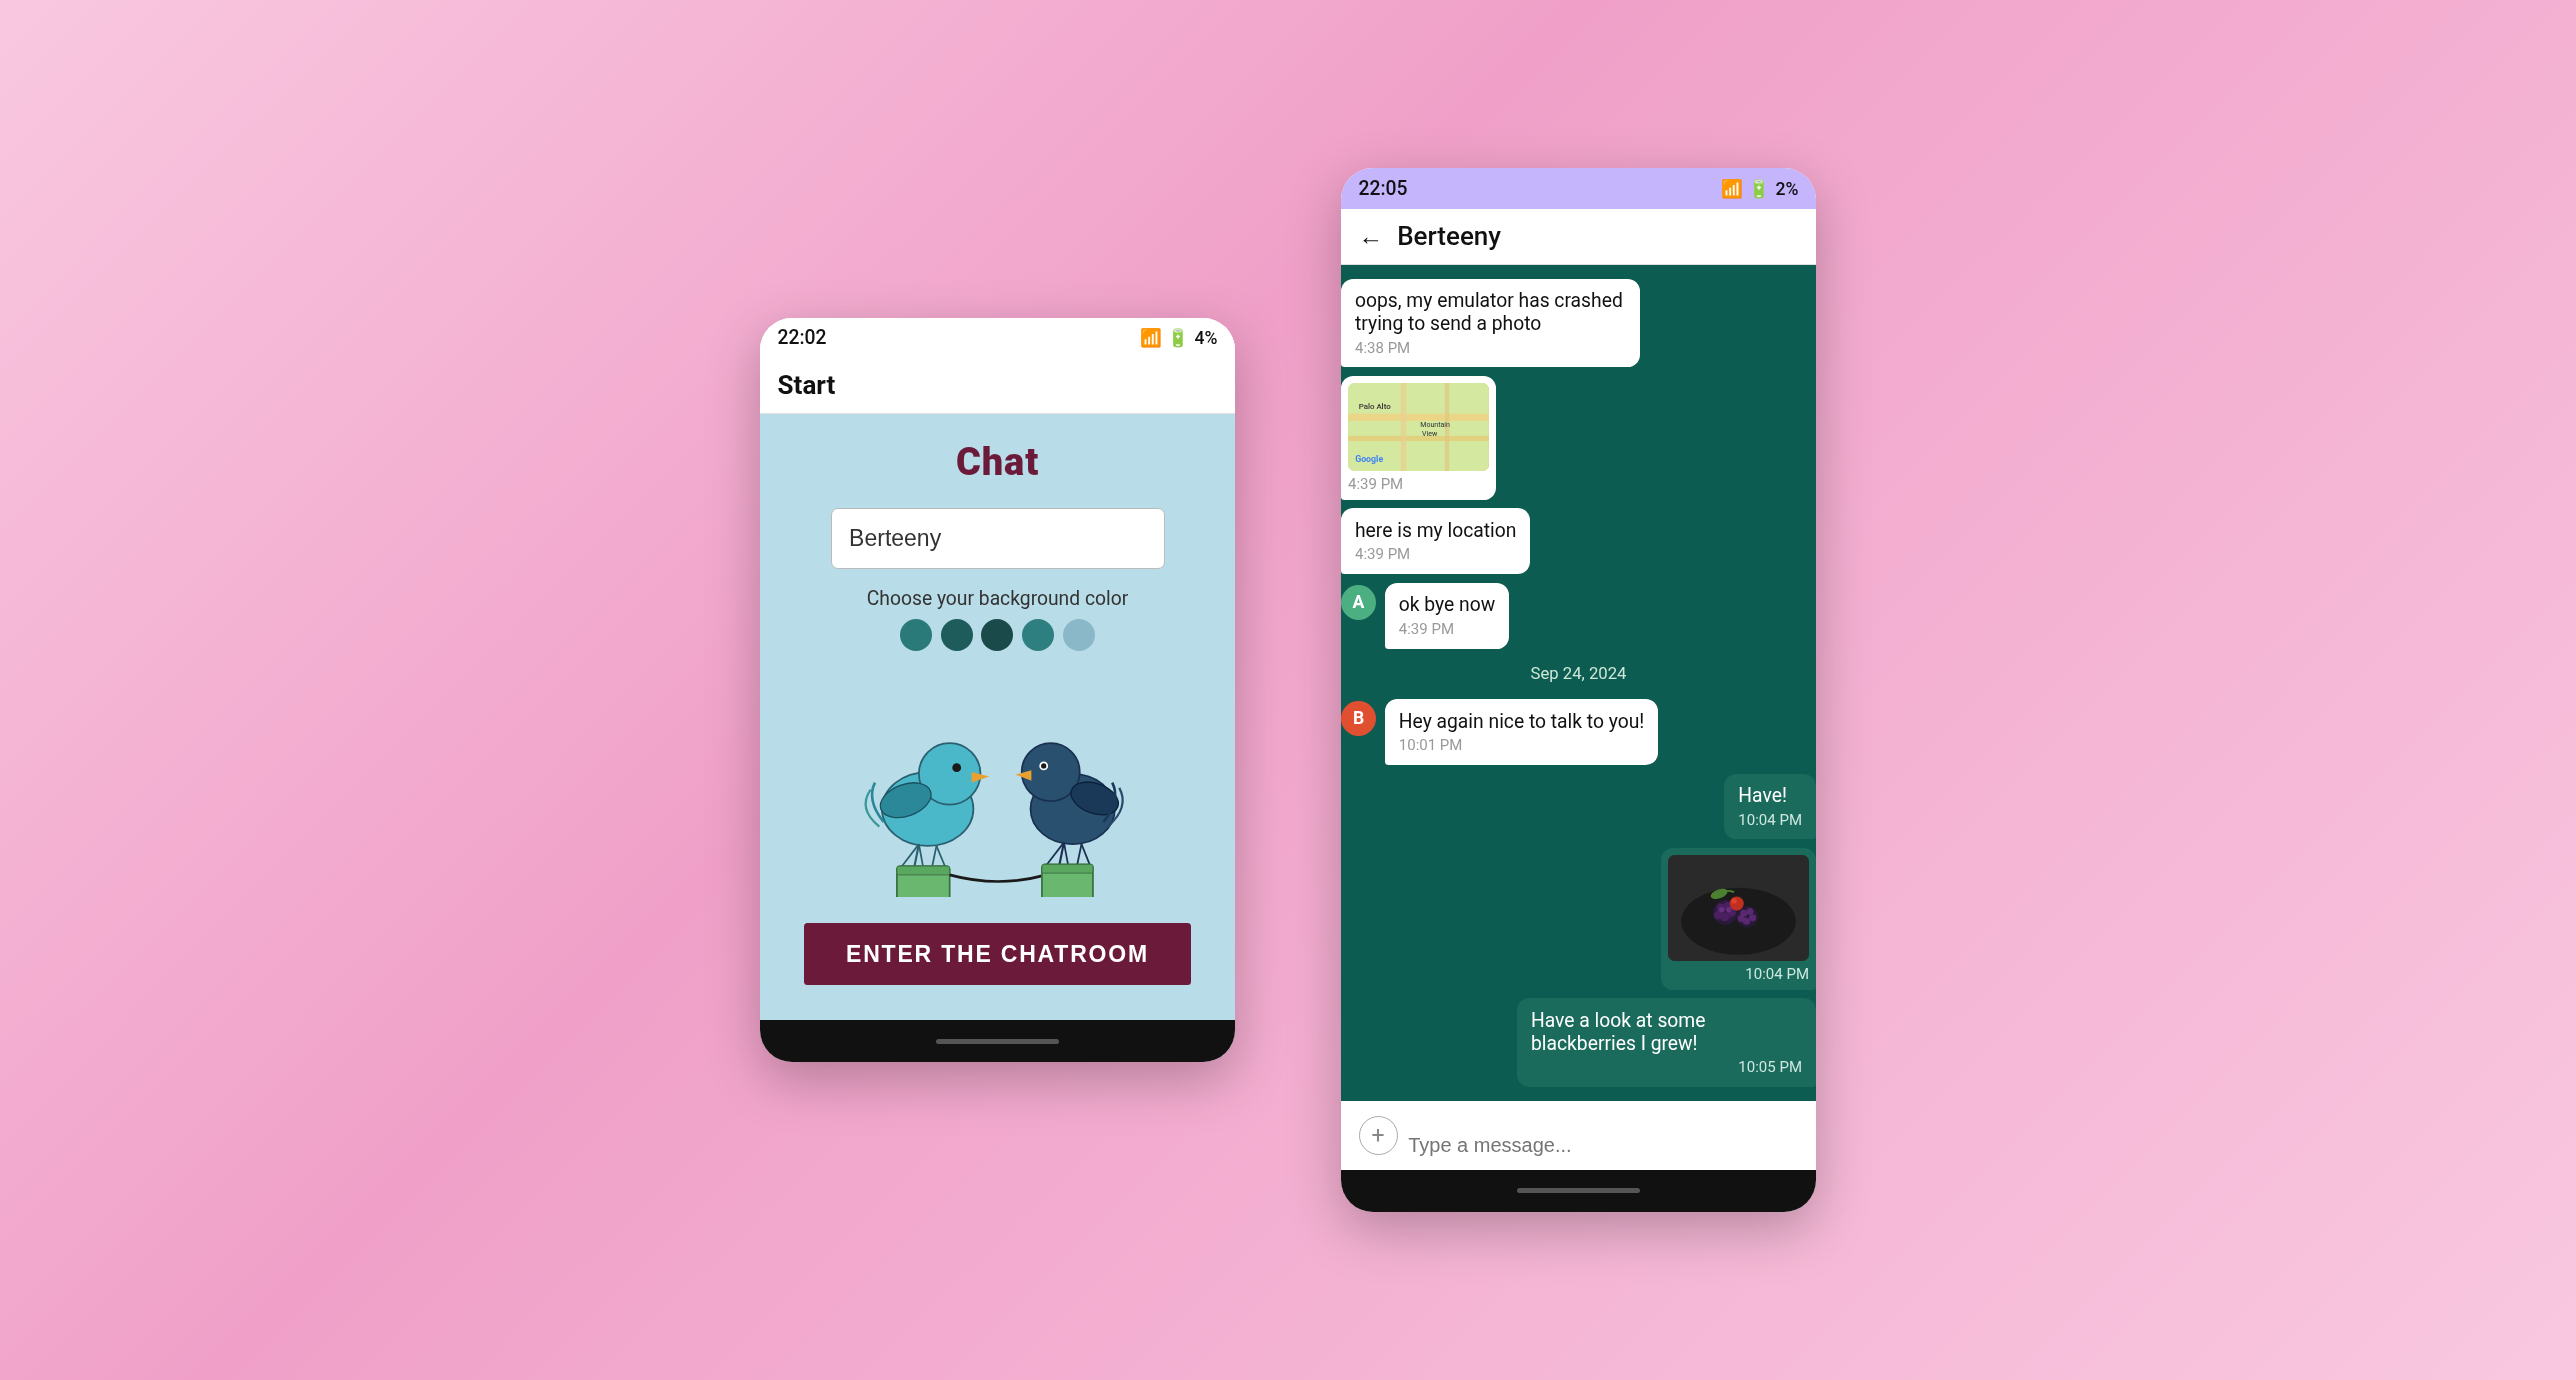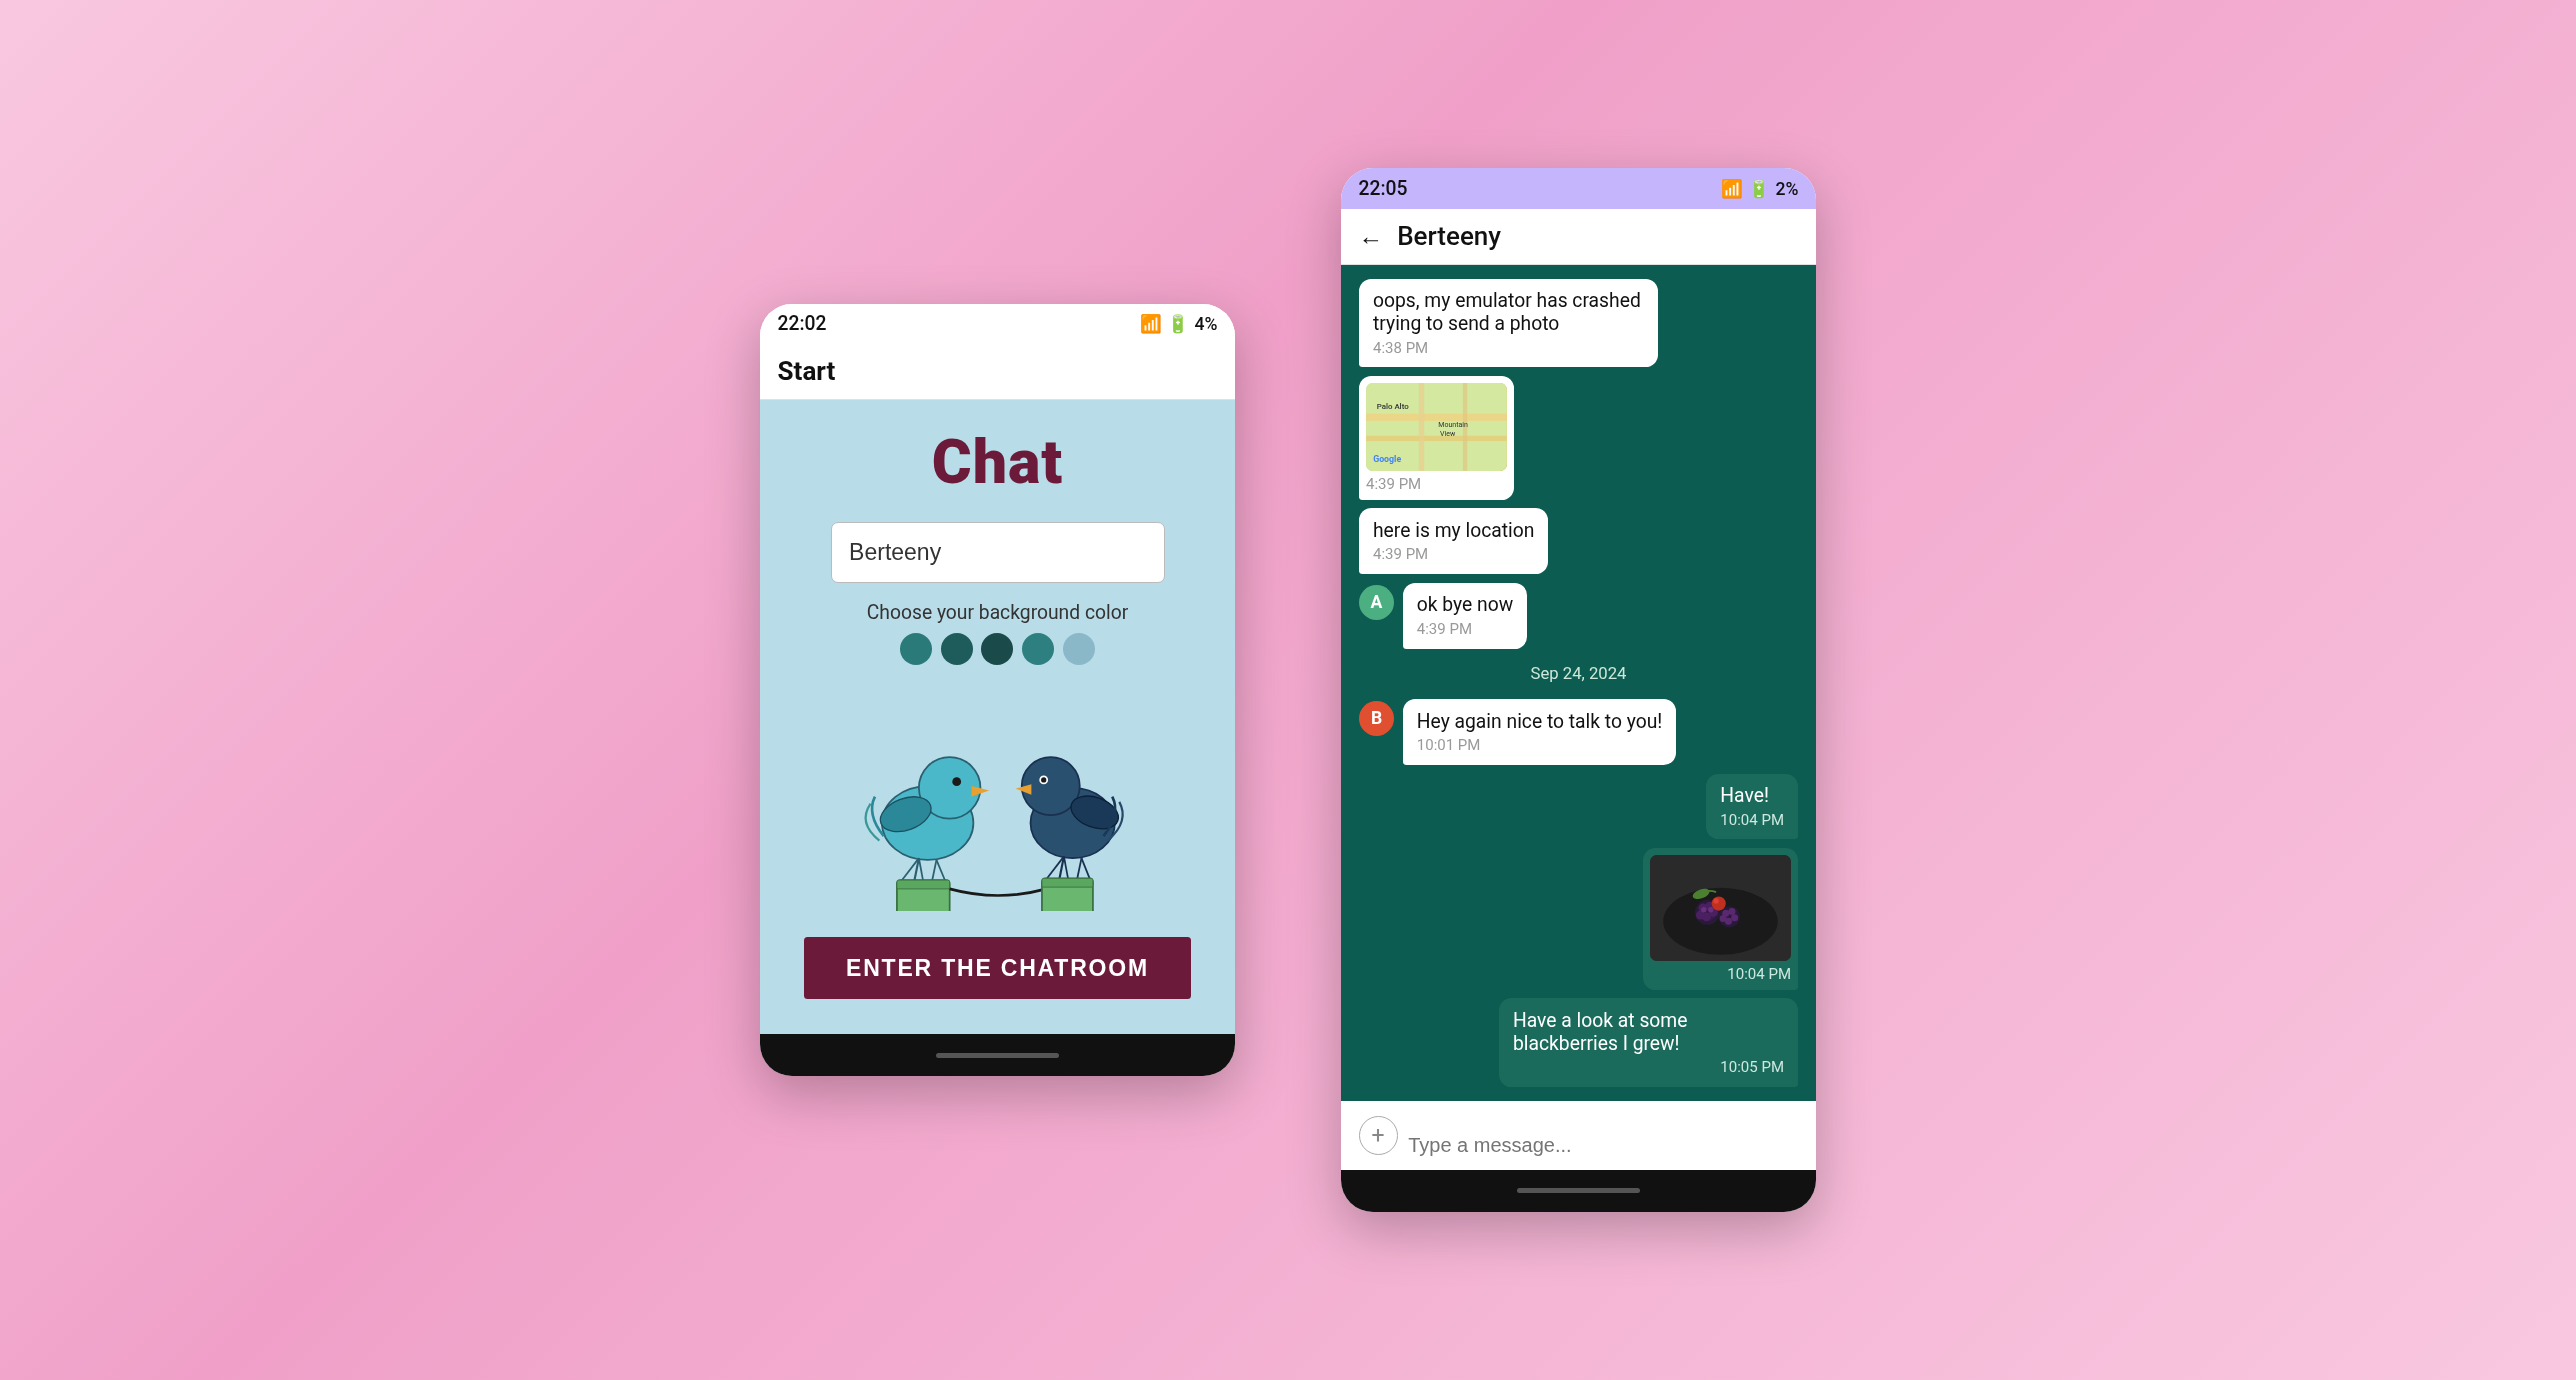--- a/index.html
+++ b/index.html
@@ -57,21 +57,21 @@
     .phone1 .content {
       background: #b8dce8;
       flex: 1;
       display: flex;
       flex-direction: column;
       align-items: center;
       padding: 26px 17.6px 35px;
     }
 
     .phone1 .chat-title {
-      font-size: 61px;
+      font-size: 38px;
       font-weight: 900;
       color: #6b1a3a;
       margin-bottom: 24.6px;
       font-style: normal;
       letter-spacing: 0.9px;
     }
 
     .phone1 .username-input {
       width: 334px;
       padding: 16px 17.6px;
@@ -165,21 +165,21 @@
     .phone2 .chat-name {
       font-size: 26px;
       font-weight: 500;
       color: #111;
     }
 
     .phone2 .chat-content {
       background: #0d5c52;
       flex: 1;
       overflow-y: auto;
-      padding: 14px 18px;
+      padding: 14px 0;
       display: flex;
       flex-direction: column;
       gap: 8.8px;
     }
 
     
     .bubble-received {
       background: #fff;
       border-radius: 12.3px 12.3px 12.3px 3.5px;
       padding: 10.6px 14px;

